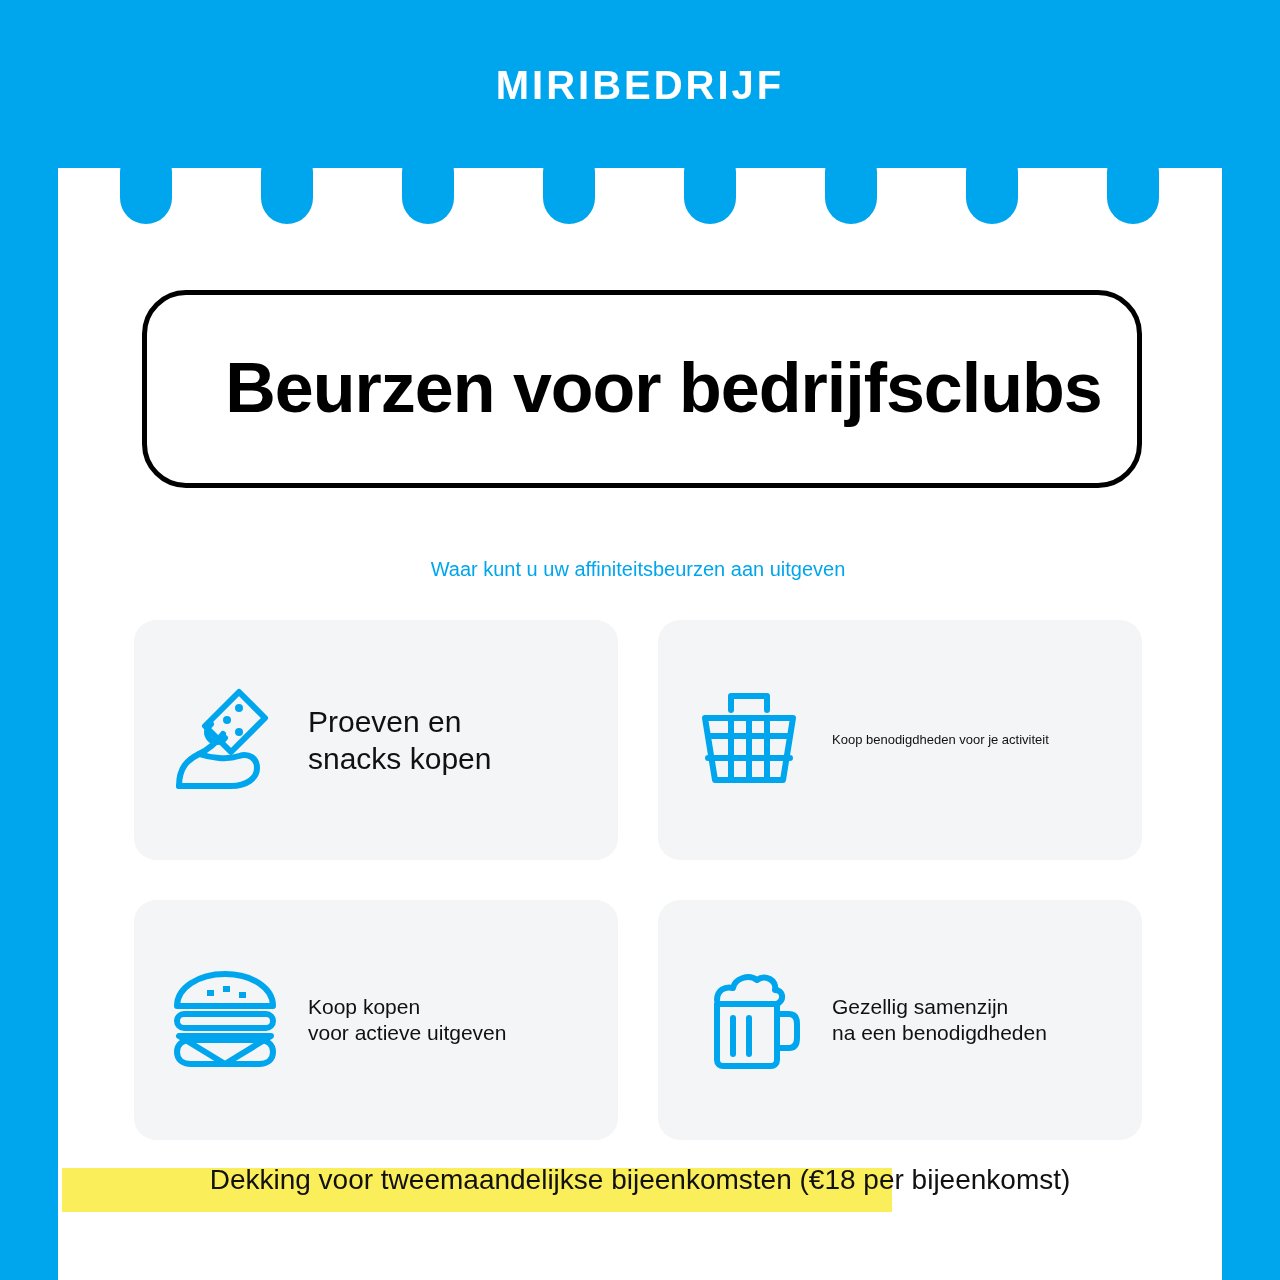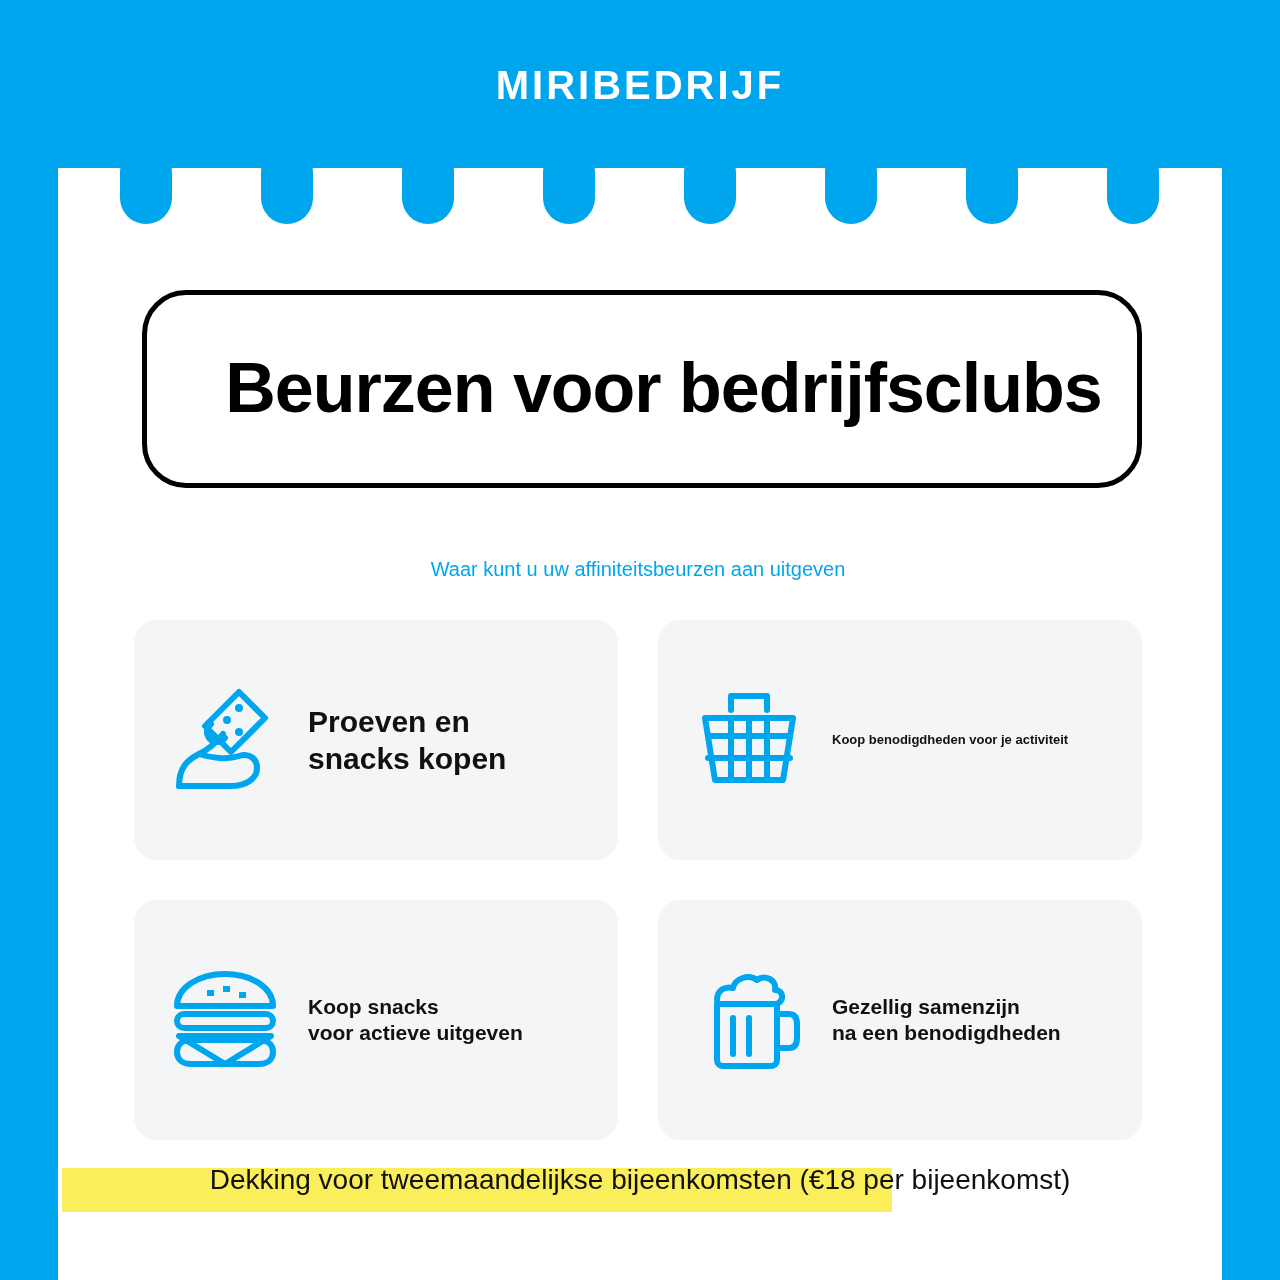--- a/index.html
+++ b/index.html
@@ -111,21 +111,20 @@
   
   .grid {
     position: absolute;
     left: 134px;
     top: 620px;
     width: 1008px;
     display: grid;
     grid-template-columns: 484px 484px;
     grid-template-rows: 240px 240px;
     gap: 40px;
-    font-weight: bold;
   }
   .card {
     background: #f4f5f7;
     border-radius: 22px;
     display: flex;
     align-items: center;
     box-sizing: border-box;
     padding: 0 26px;
     gap: 18px;
   }
@@ -248,21 +247,21 @@
           <path d="M12 46 C12 28 33 14 60 14 C87 14 108 28 108 46 L12 46 Z"></path>
           <rect x="42" y="30" width="7" height="6" fill="#00A6ED" stroke="none"></rect>
           <rect x="58" y="26" width="7" height="6" fill="#00A6ED" stroke="none"></rect>
           <rect x="74" y="32" width="7" height="6" fill="#00A6ED" stroke="none"></rect>
           <rect x="12" y="54" width="96" height="14" rx="7"></rect>
           <path d="M14 76 L106 76 L60 104 Z"></path>
           <path d="M12 92 C12 84 18 80 26 80 L94 80 C102 80 108 84 108 92 C108 100 102 104 94 104 L26 104 C18 104 12 100 12 92 Z"></path>
         </svg>
       </div>
       <div class="card-text t-md">
-        <div>Koop snacks</div>
+        <div>Koop kopen</div>
         <div>voor actieve uitgeven</div>
       </div>
     </div>
 
     <div class="card">
       <div class="card-icon">
         <svg width="120" height="120" viewBox="0 0 120 120" fill="none" stroke="#00A6ED" stroke-width="6" stroke-linecap="round" stroke-linejoin="round">
           <path d="M28 40 C28 30 36 26 44 28 C46 18 60 14 68 20 C76 14 88 20 86 30 C94 30 96 40 88 44"></path>
           <path d="M28 44 L88 44 L88 100 C88 104 85 106 82 106 L34 106 C31 106 28 104 28 100 Z"></path>
           <path d="M88 54 L100 54 C106 54 108 58 108 64 L108 78 C108 84 106 88 100 88 L88 88"></path>

